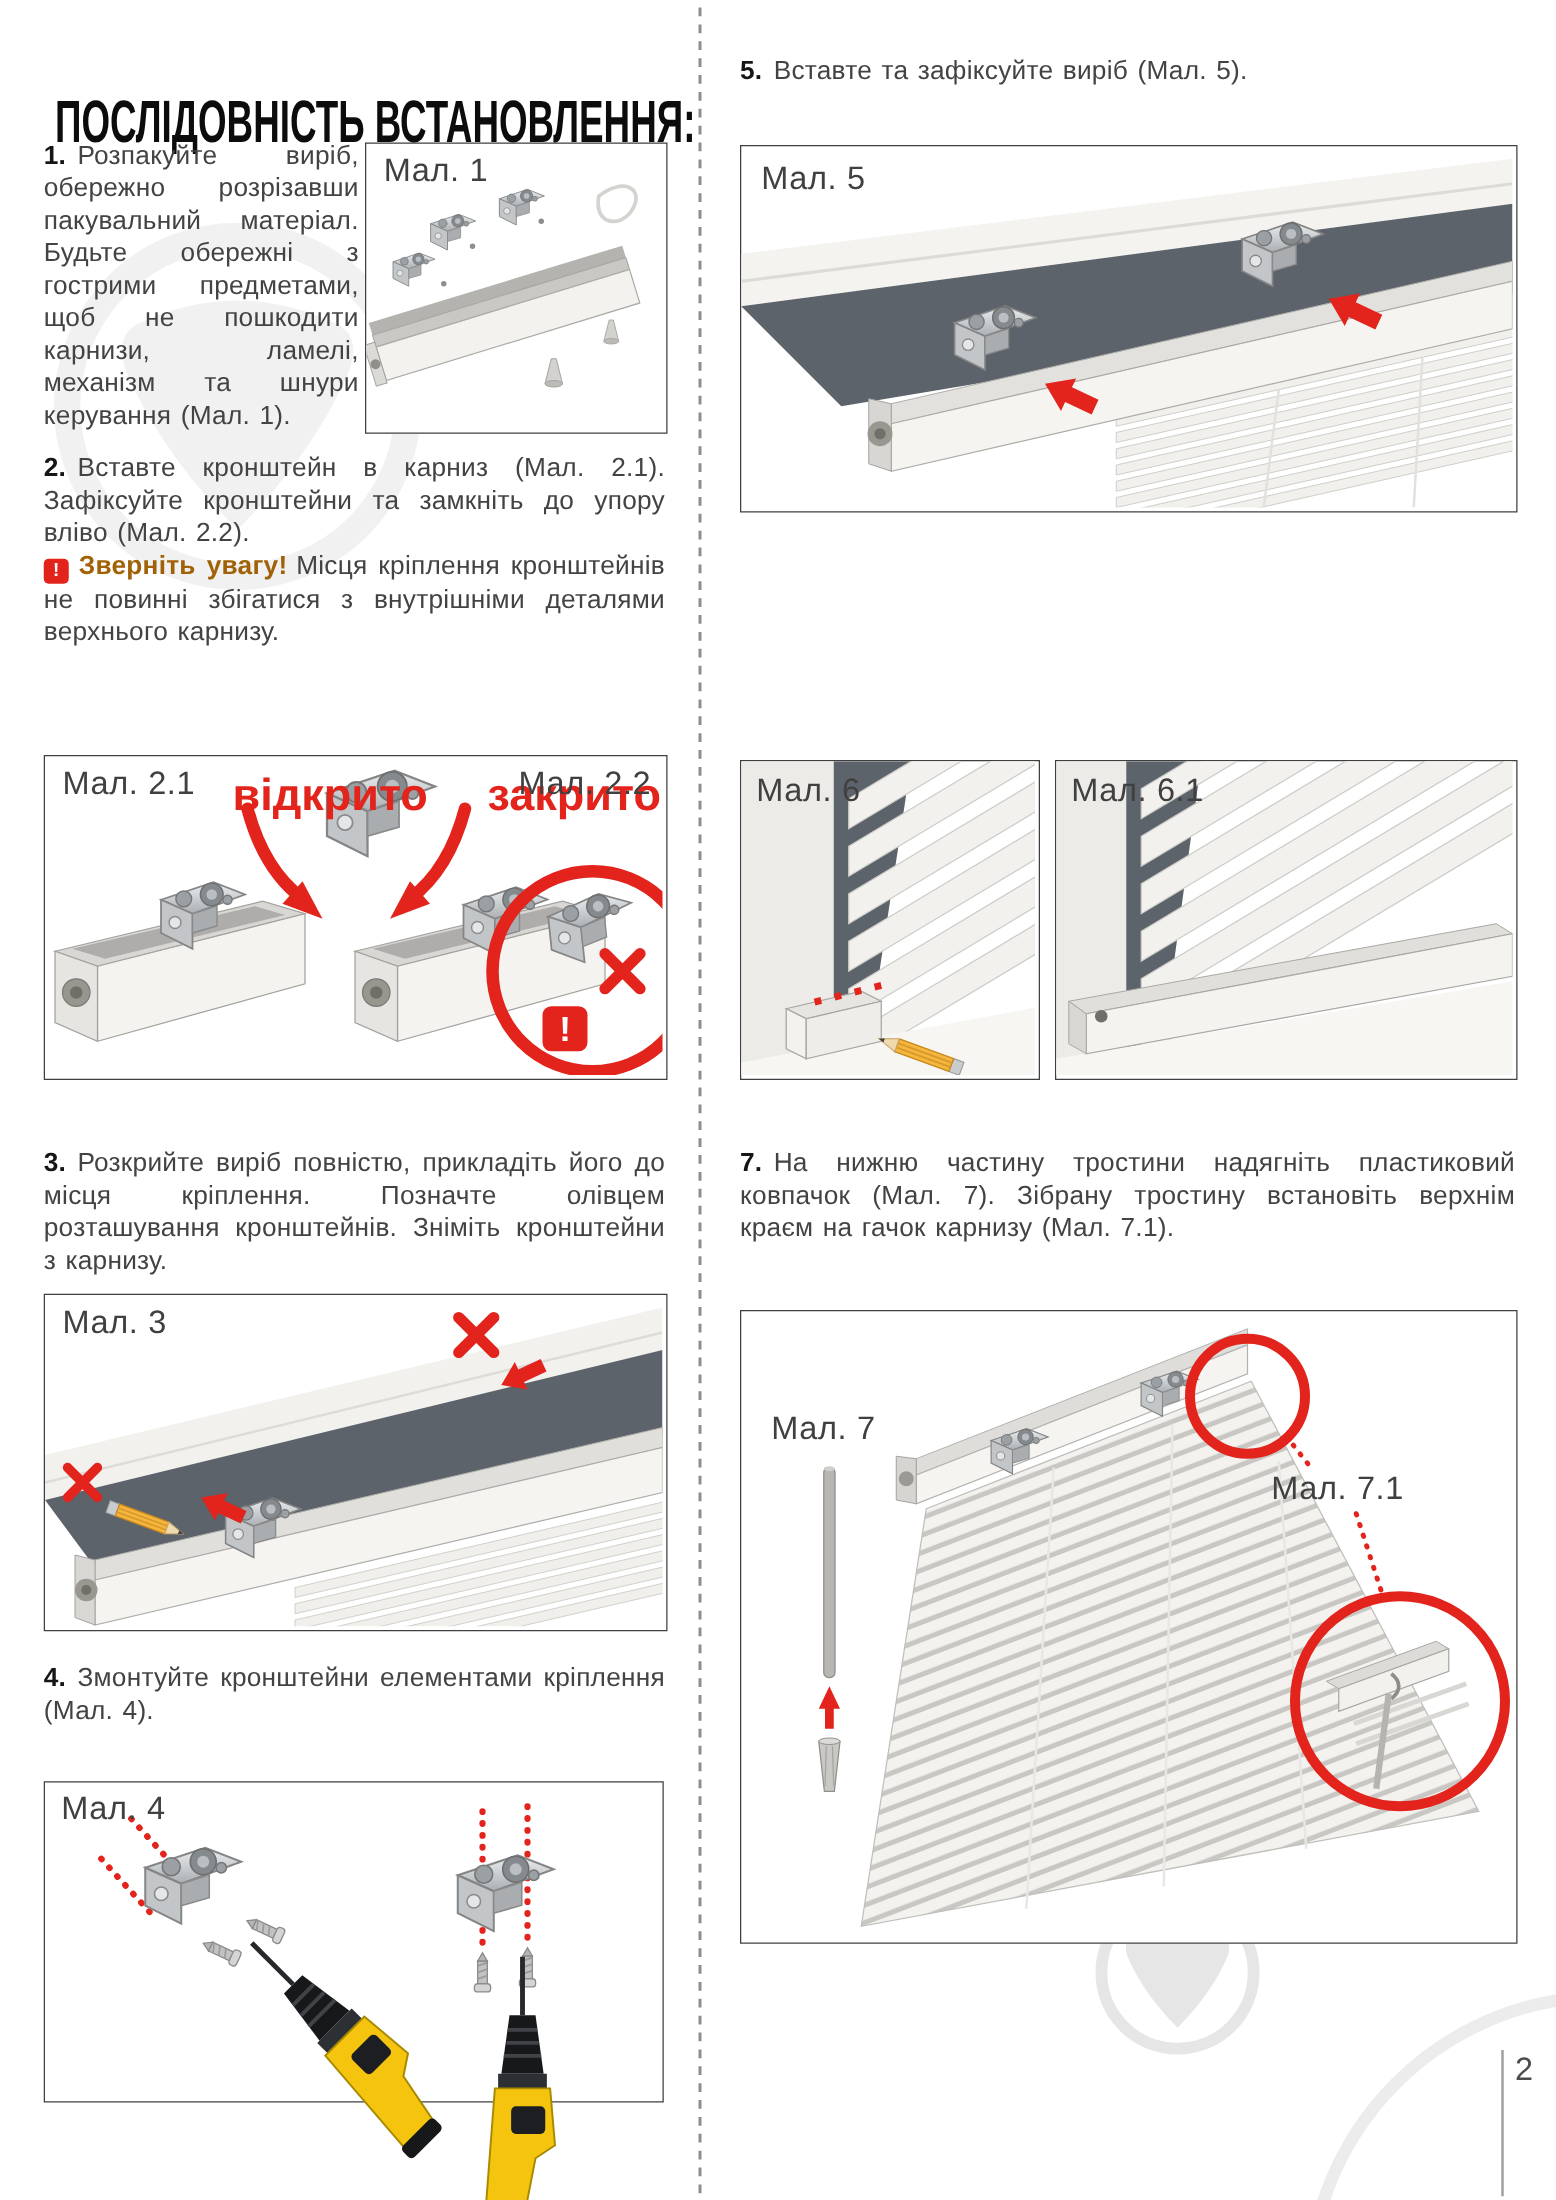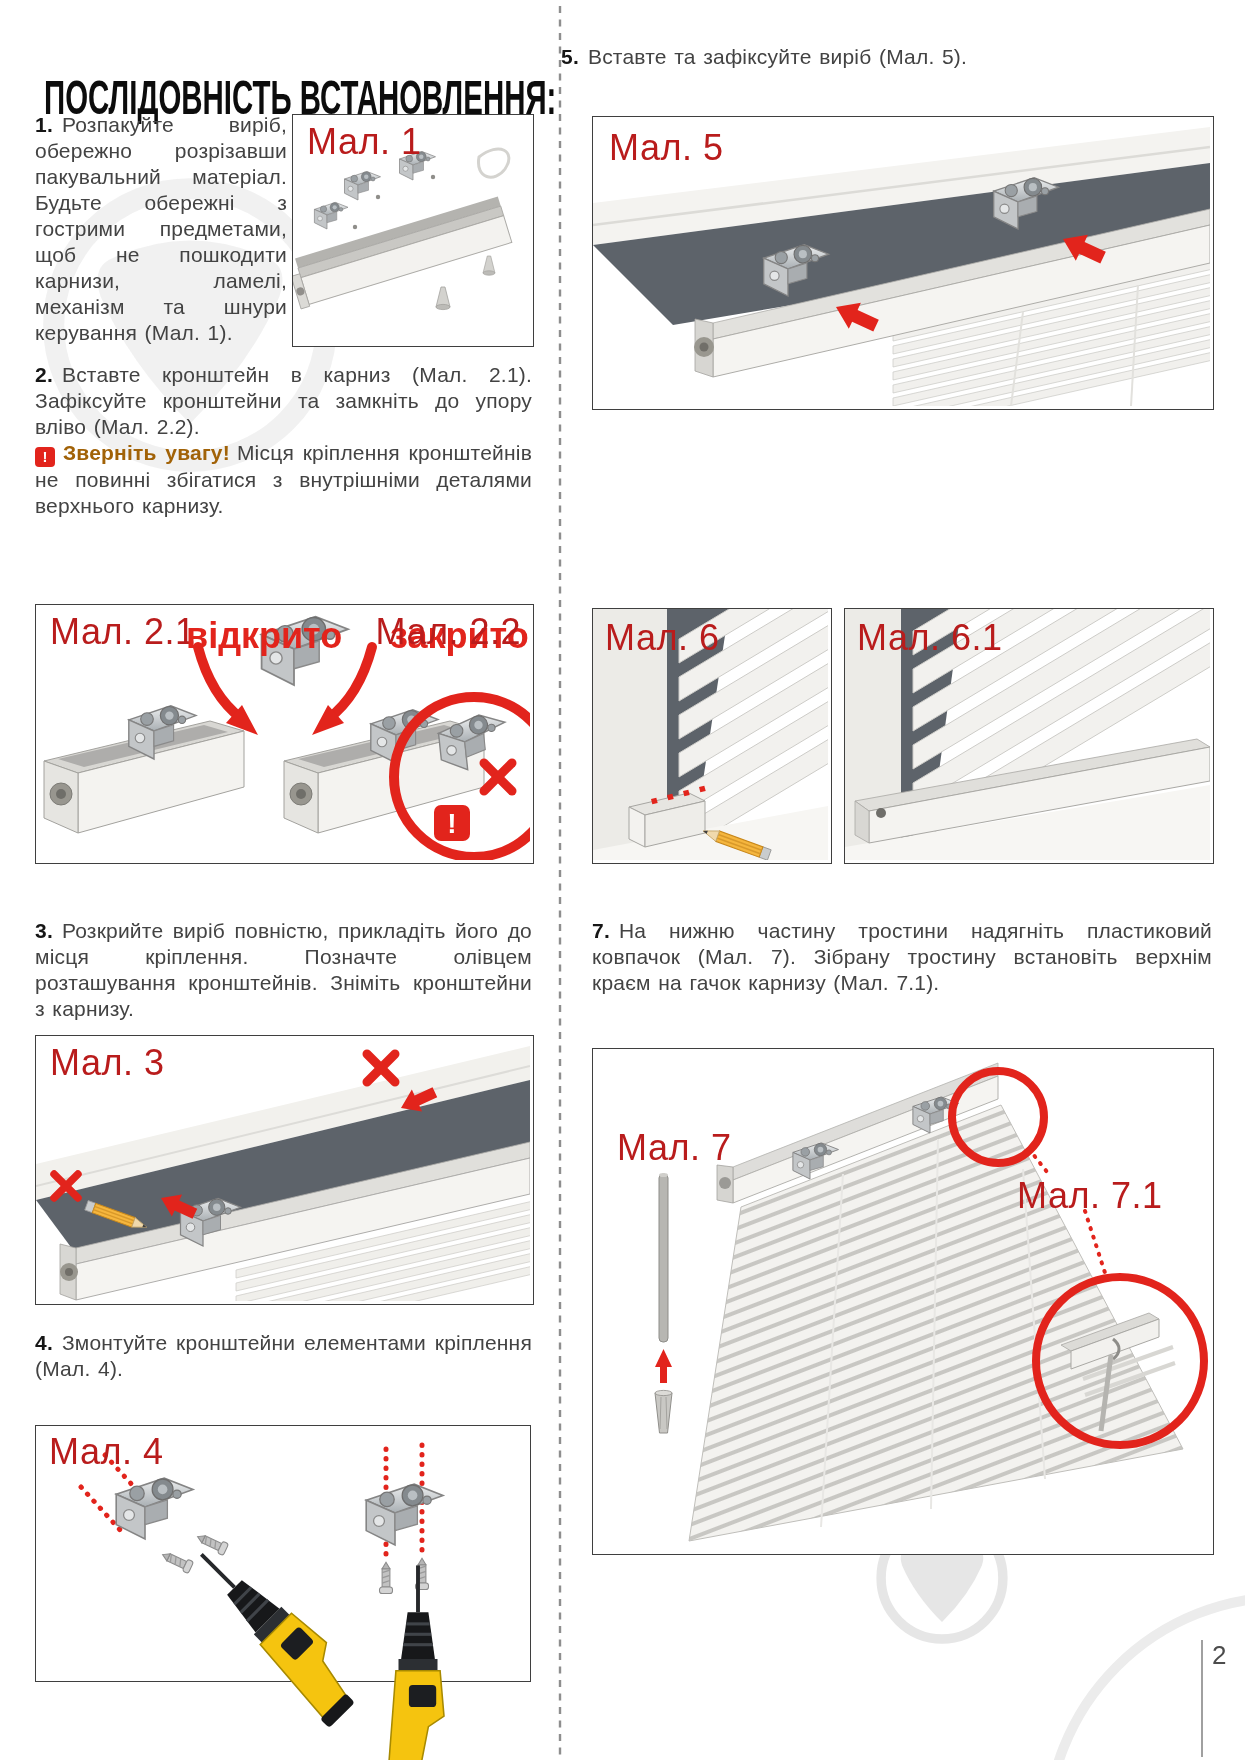--- a/index.html
+++ b/index.html
@@ -11,21 +11,21 @@
   .step{position:absolute;margin:0;font-size:21px;line-height:1.24;text-align:justify;color:#434343;
         letter-spacing:0.2px;word-spacing:1.5px;z-index:2;}
   .step .num{font-weight:bold;color:#161616;margin-right:9px;}
   .warn-ic{display:inline-block;width:20px;height:20px;background:#E2241C;border-radius:4px;
            color:#fff;font-weight:bold;text-align:center;line-height:20px;font-size:15px;
            margin-right:8px;vertical-align:-2px;}
   .wlabel{font-weight:bold;color:#a16207;margin-right:7px;}
   .fig{position:absolute;border:1.6px solid #3f3f3f;background:#fff;z-index:1;}
   .fignb{position:absolute;z-index:1;} 
   .fig svg,.fignb svg{display:block;}
-  .figlabel{position:absolute;left:14px;top:6px;font-size:36px;color:#b91c1c;letter-spacing:0.5px;z-index:3;}
+  .figlabel{position:absolute;left:14px;top:6px;font-size:26px;color:#404040;letter-spacing:0.5px;z-index:3;}
   .redlabel{position:absolute;top:10px;font-size:36px;font-weight:bold;color:#E2241C;z-index:3;margin-left:32px;}
   .f4frame{position:absolute;left:0;top:0;width:494px;height:255px;border:1.6px solid #3f3f3f;}
   .pagenum{position:absolute;left:1212px;top:1640px;font-size:26px;color:#4c4c4c;z-index:2;}
 </style>
 </head>
 <body>
 
 <div class="page">
 
   <svg class="bgsvg" width="1245" height="1760" viewBox="0 0 1245 1760">
@@ -227,21 +227,21 @@
       <line x1="351" y1="24" x2="351" y2="130" stroke="#E2241C" stroke-width="5" stroke-dasharray="0.5 9" stroke-linecap="round"></line>
       <line x1="387" y1="20" x2="387" y2="126" stroke="#E2241C" stroke-width="5" stroke-dasharray="0.5 9" stroke-linecap="round"></line>
       <use href="#bracket" transform="translate(328,56) scale(1.6)"></use>
       <use href="#screw" transform="translate(351,162) rotate(-90) scale(1.3)"></use>
       <use href="#screw" transform="translate(387,158) rotate(-90) scale(1.3)"></use>
       <use href="#drill" transform="translate(205,168) rotate(-45) scale(1.3)"></use>
       <use href="#drill" transform="translate(383,195) scale(1.3)"></use>
     </svg>
   </div>
 
-  <p class="step" style="left:561px;top:44px;width:620px;">
+  <p class="step" style="left:592px;top:44px;width:620px;">
     <b class="num">5.</b><span>Вставте та зафіксуйте виріб (Мал. 5).</span>
   </p>
 
   <div class="fig" style="left:592px;top:116px;width:620px;height:292px;">
     <span class="figlabel" style="left:16px;top:10px;">Мал. 5</span>
     <svg width="617" height="289" viewBox="0 0 617 289">
       <polygon points="0,86 617,10 617,46 0,128" fill="#f4f3f0"></polygon>
       <line x1="0" y1="108" x2="617" y2="30" stroke="#dcdbd7" stroke-width="2.5"></line>
       <polygon points="0,128 617,46 617,118 80,208" fill="#5d636a"></polygon>
       <g>

